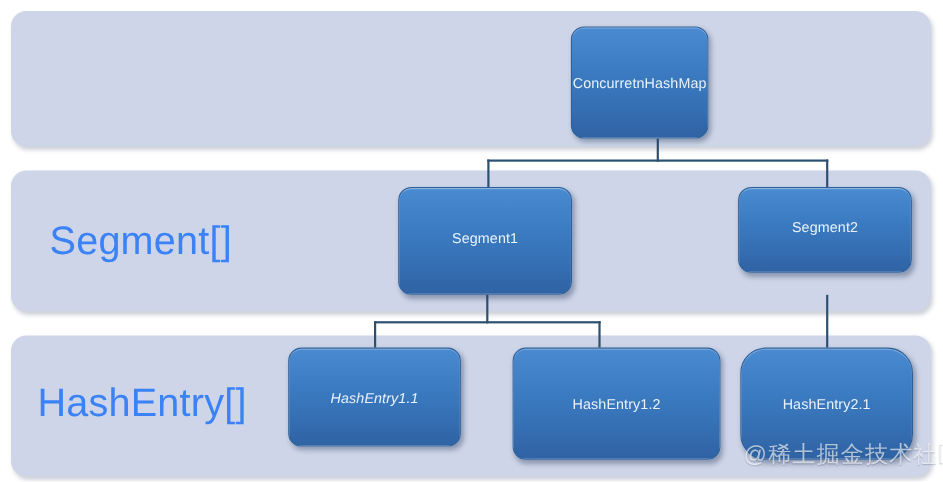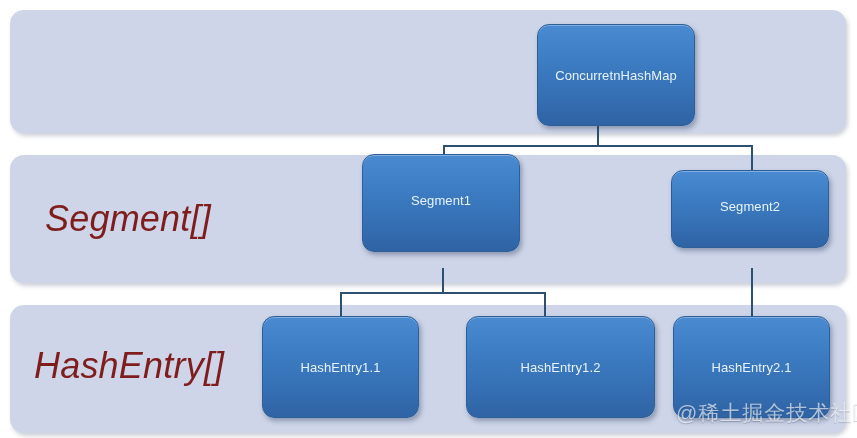--- a/index.html
+++ b/index.html
@@ -18,26 +18,25 @@
 
   
   .band {
     position: absolute;
     background: #ced5e8;
     border-radius: 14px;
     box-shadow: 2px 3px 4px rgba(80,90,120,0.28);
   }
   .band-label {
     position: absolute;
-    color: #7f1d1d;
+    color: #3b82f6;
     font-size: 36px;
     font-weight: 400;
     letter-spacing: 0.2px;
     white-space: nowrap;
-    font-style: italic;
   }
 
   
   .conn {
     position: absolute;
     background: #2e5070;
   }
   .conn-v { width: 2px; }
   .conn-h { height: 2px; }
 
@@ -95,39 +94,39 @@
   <div class="conn conn-v" style="left:443px; top:145px; height:26px;"></div>
   <div class="conn conn-v" style="left:751px; top:145px; height:26px;"></div>
 
   <div class="conn conn-v" style="left:442px; top:268px; height:26px;"></div>
   <div class="conn conn-h" style="left:340px; top:292px; width:206px;"></div>
   <div class="conn conn-v" style="left:340px; top:292px; height:24px;"></div>
   <div class="conn conn-v" style="left:544px; top:292px; height:24px;"></div>
 
   <div class="conn conn-v" style="left:751px; top:268px; height:48px;"></div>
 
-  <div class="node" style="left:519px; top:24px; width:158px; height:102px;margin-left:18px;">
+  <div class="node" style="left:519px; top:24px; width:125px; height:102px;">
     <span class="node-label">ConcurretnHashMap</span>
   </div>
 
-  <div class="node tall" style="left:362px; top:154px; width:158px; height:98px;">
+  <div class="node tall" style="left:362px; top:170px; width:158px; height:98px;">
     <span class="node-label">Segment1</span>
   </div>
 
   <div class="node tall" style="left:671px; top:170px; width:158px; height:78px;">
     <span class="node-label">Segment2</span>
   </div>
 
-  <div class="node" style="left:262px; top:316px; width:157px; height:102px;">
+  <div class="node" style="left:262px; top:316px; width:157px; height:90px;font-style:italic;">
     <span class="node-label">HashEntry1.1</span>
   </div>
 
   <div class="node" style="left:466px; top:316px; width:189px; height:102px;">
     <span class="node-label">HashEntry1.2</span>
   </div>
 
-  <div class="node" style="left:673px; top:316px; width:157px; height:102px;">
+  <div class="node" style="left:673px; top:316px; width:157px; height:102px;border-radius:23px;">
     <span class="node-label">HashEntry2.1</span>
   </div>
 
   <div id="watermark" style="left:676px; top:399px;">@稀土掘金技术社区</div>
 
 </div>
 
 </body></html>

